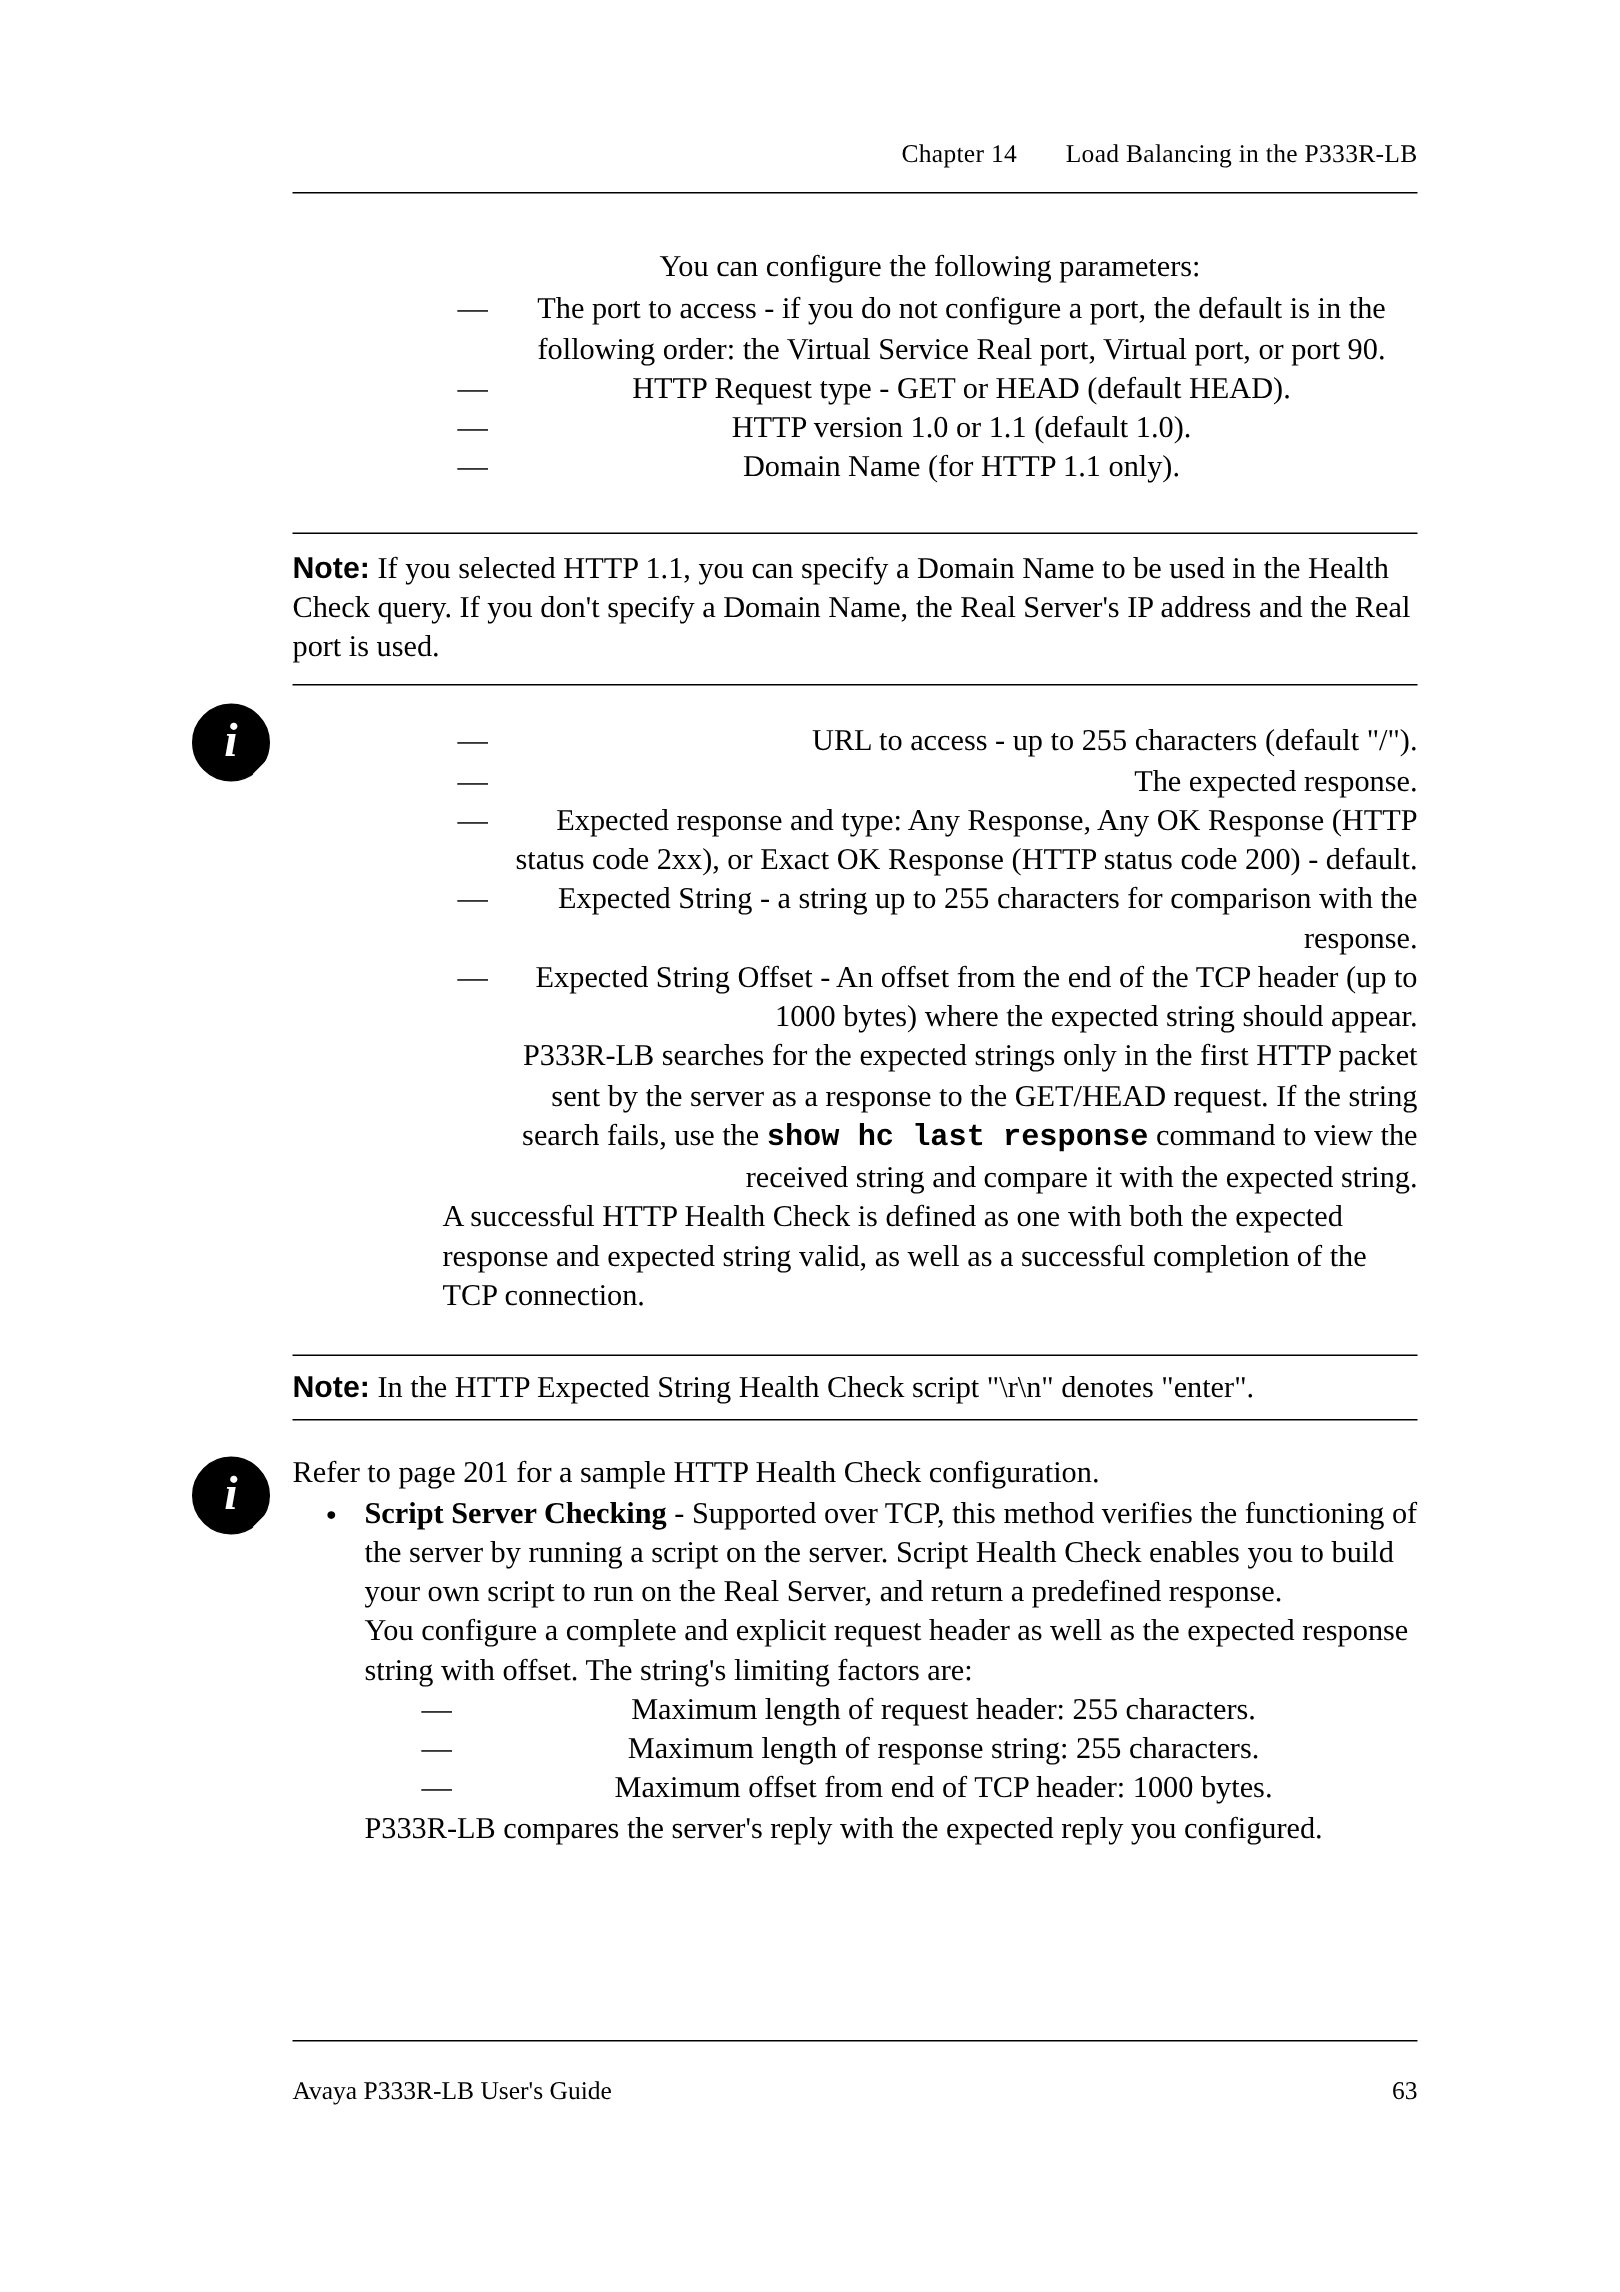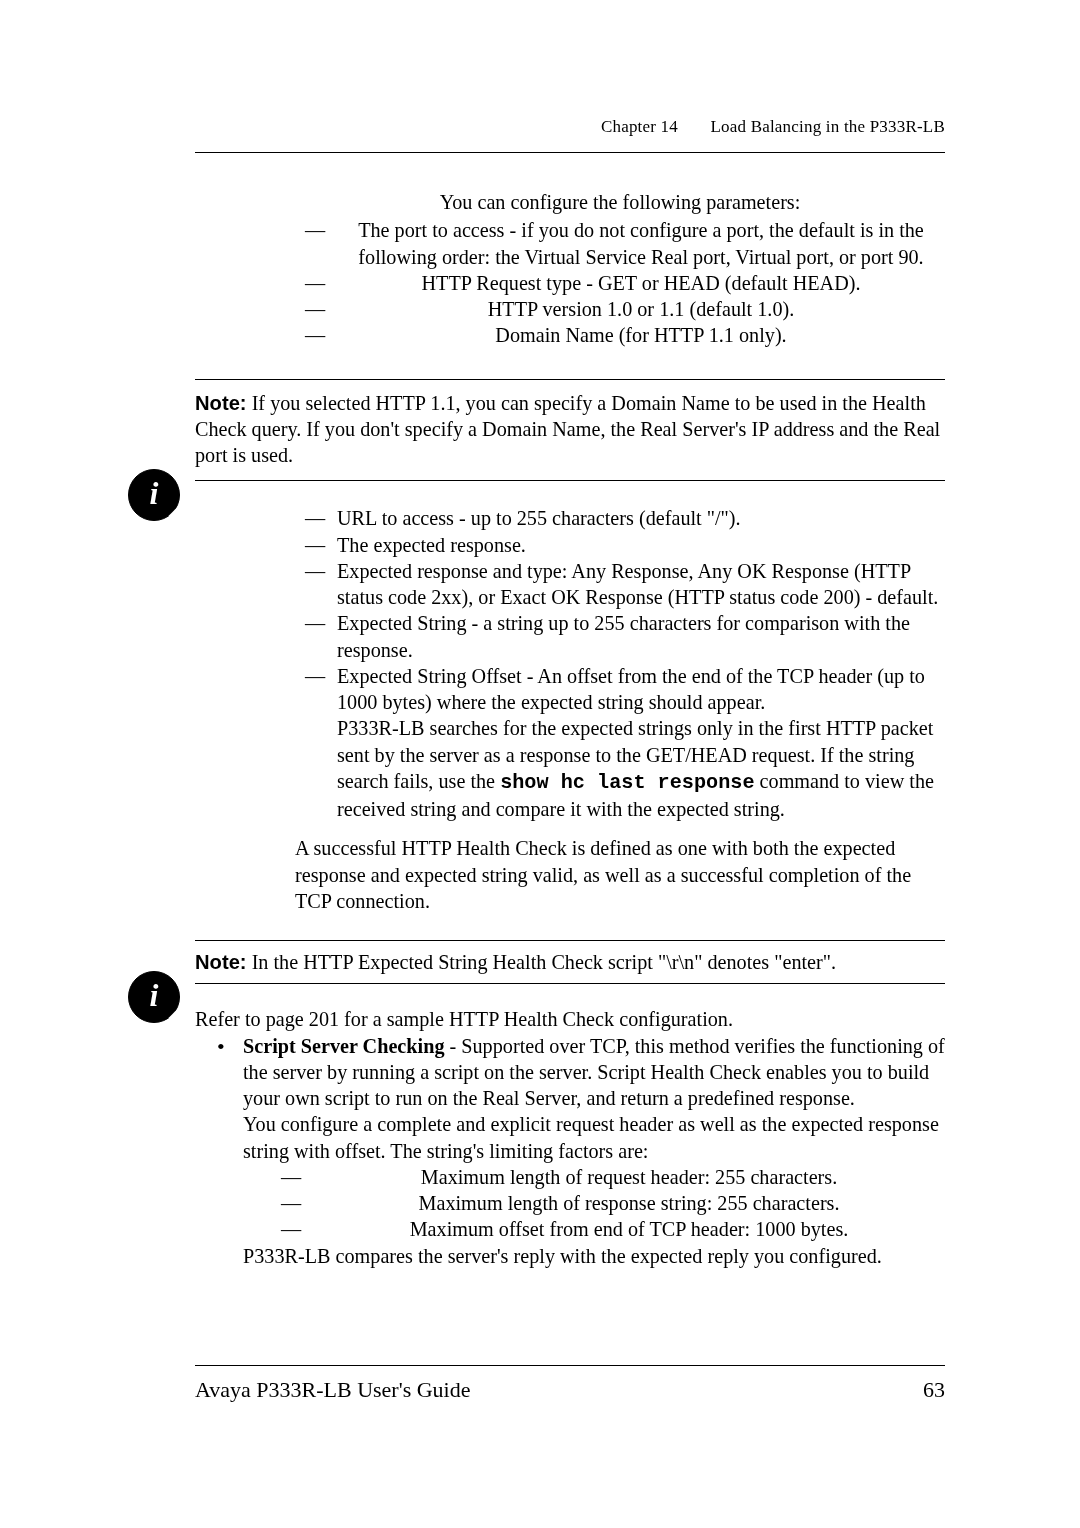--- a/index.html
+++ b/index.html
@@ -14,21 +14,21 @@
     font-size: 20.2px;
     line-height: 1.3;
   }
   .page {
     position: absolute;
     left: 195px;
     top: 0;
     width: 750px;
   }
   .header {
-    padding-top: 116px;
+    padding-top: 92px;
     text-align: right;
     font-size: 17px;
     padding-bottom: 14px;
     border-bottom: 1.5px solid #000;
     letter-spacing: 0.2px;
   }
   .header .chap { margin-right: 28px; }
   .block1 {
     margin-top: 36px;
     margin-left: 100px;
@@ -65,43 +65,43 @@
     border: 1px solid #000;
   }
   .icon-bubble::after {
     content: "";
     position: absolute;
     right: -4px; bottom: -2px;
     width: 12px; height: 12px;
     background: #fff;
     transform: rotate(45deg);
   }
-  .list2 { margin-top: 24px; margin-left: 100px; }
-  .tcp-para { margin-left: 100px; margin-top: 13px; }
+  .list2 { margin-top: 24px; margin-left: 100px; text-align: right; }
+  .tcp-para { margin-left: 100px; margin-top: 0; }
   .notebox2 { margin-top: 26px; }
   .refer { margin-top: 22px; }
   .bulleted { margin-left: 22px; position: relative; padding-left: 26px; }
   .bulleted::before {
     content: "\2022";
     position: absolute;
     left: 0;
     top: 0;
     font-size: 22px;
   }
   .subdash { list-style: none; padding: 0; margin: 0; margin-left: 28px; }
   .subdash li { position: relative; padding-left: 42px; text-align: center; }
   .subdash li::before { content: "\2014"; position: absolute; left: 10px; top: 0; }
   .footer {
     position: absolute;
     left: 195px;
     width: 750px;
     bottom: 123px;
     border-top: 1.5px solid #000;
-    padding-top: 10px;
-    font-size: 22px;
+    padding-top: 22px;
+    font-size: 17px;
     display: flex;
     justify-content: space-between;
   }
 </style>
 </head>
 <body>
 
 <div class="page">
 
   <div class="header">

